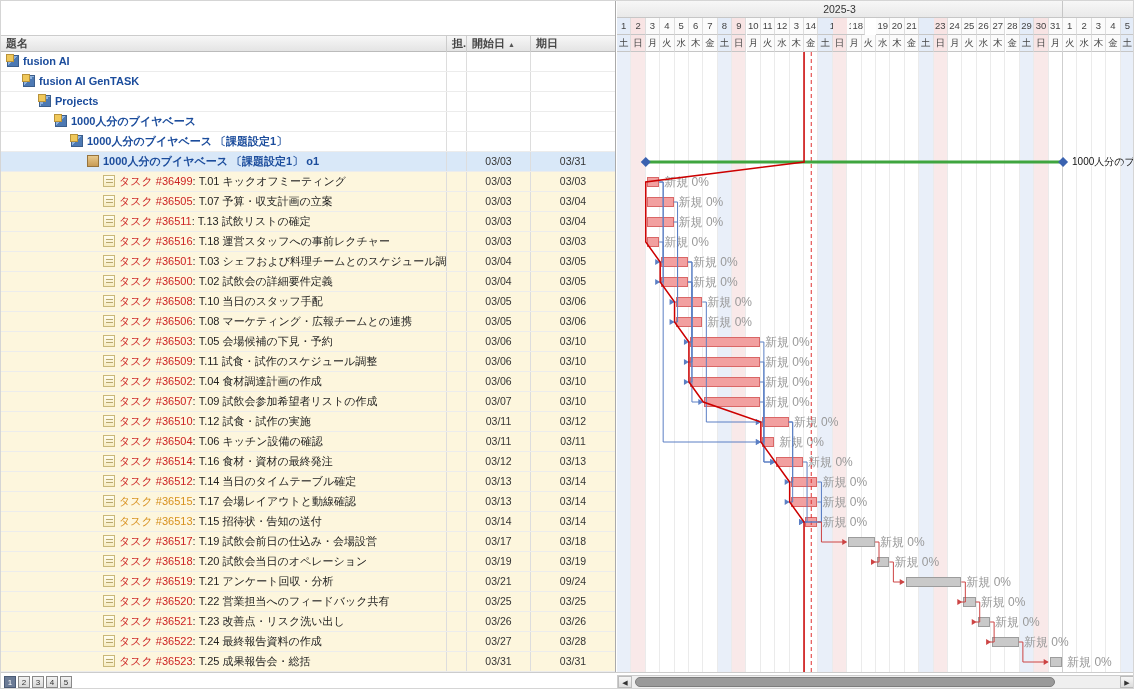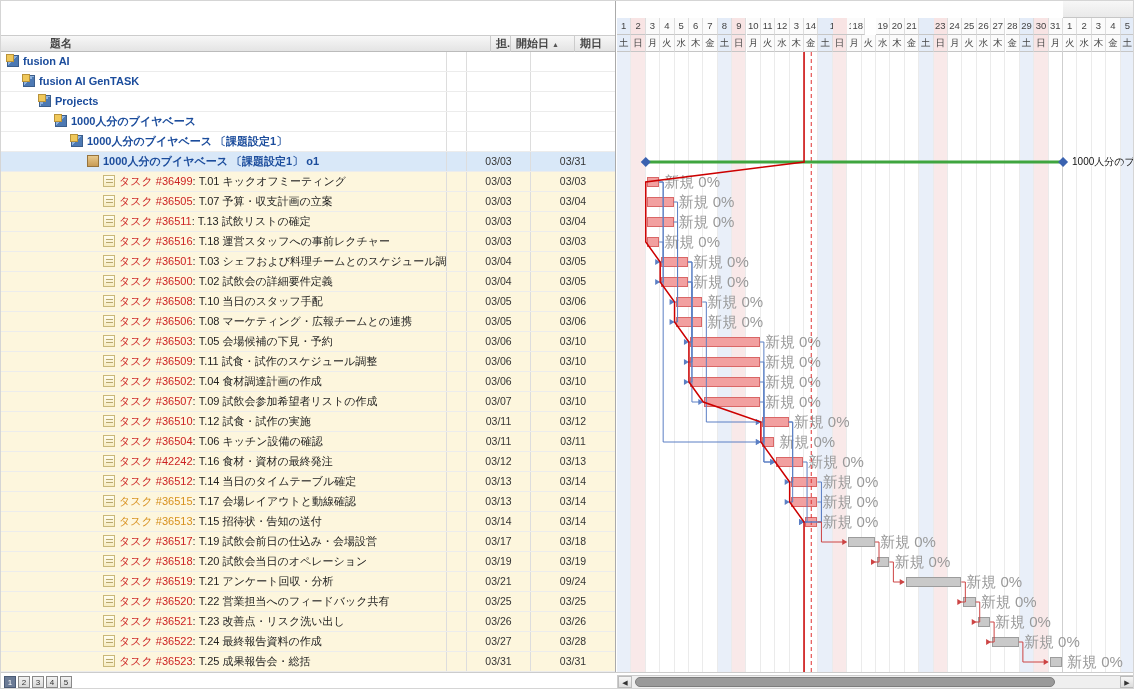--- a/index.html
+++ b/index.html
@@ -2,21 +2,21 @@
 <html><head>
 <meta charset="utf-8">
 <style>
   html,body{margin:0;padding:0;background:#fff;}
   *{box-sizing:border-box;}
   .app{position:relative;width:1134px;height:689px;font-family:"Liberation Sans","DejaVu Sans",sans-serif;font-size:11px;color:#333;background:#fff;overflow:hidden;border:1px solid #d5d5d5;}
 
   
   .left-panel{position:absolute;left:0;top:0;width:615px;height:671px;background:#fff;border-right:1px solid #aaa;overflow:hidden;}
   .lp-header{position:absolute;left:0;top:34px;height:17px;width:615px;background:linear-gradient(#f7f7f7,#e4e4e4);border-top:1px solid #ccc;border-bottom:1px solid #bbb;}
-  .lp-hcell{position:absolute;top:0;height:16px;line-height:15px;font-weight:bold;color:#444;border-right:1px solid #ccc;padding-left:5px;overflow:hidden;white-space:nowrap;cursor:pointer;margin-left:44px;}
+  .lp-hcell{position:absolute;top:0;height:16px;line-height:15px;font-weight:bold;color:#444;border-right:1px solid #ccc;padding-left:5px;overflow:hidden;white-space:nowrap;cursor:pointer;}
   .sort-arrow{font-size:7px;color:#555;margin-left:3px;}
   .lp-rows{position:absolute;left:0;top:51px;width:615px;}
   .lp-row{position:relative;width:615px;height:20px;background:#fff;border-bottom:1px solid #ececec;}
   .lp-row.version{background:#d9e8f8;}
   .lp-row.task{background:#fdf6dd;}
   .lp-cell{position:absolute;top:0;height:19px;line-height:19px;overflow:hidden;white-space:nowrap;border-right:1px solid #ddd;}
   .c-subj{left:0;width:446px;padding-left:6px;}
   .c-ass{left:446px;width:20px;}
   .c-start{left:466px;width:64px;text-align:center;font-size:10.5px;color:#333;}
   .c-due{left:530px;width:85px;text-align:center;font-size:10.5px;color:#333;}
@@ -42,21 +42,21 @@
   .g-dcell.sat{background:#e4ecf8;}
   .g-dcell.sun{background:#f8e4e4;}
   .g-body{position:absolute;left:0;top:51px;width:518px;height:620px;background:#fff;}
   .stripe{position:absolute;top:0;height:620px;border-right:1px solid #ebebeb;}
   .stripe.sat{background:#e9eff9;}
   .stripe.sun{background:#f9e9e9;}
   .stripe.mend{border-right:1px solid #cfcfcf;}
   .bar{position:absolute;height:10px;}
   .bar.late{background:#f2a0a0;border:1px solid #d96666;}
   .bar.todo{background:#c9c9c9;border:1px solid #9c9c9c;}
-  .plabel{position:absolute;height:10px;line-height:10px;font-size:15px;color:#999;white-space:nowrap;}
+  .plabel{position:absolute;height:10px;line-height:10px;font-size:12px;color:#999;white-space:nowrap;}
   .vlabel{position:absolute;height:12px;line-height:12px;font-size:10px;color:#111;white-space:nowrap;}
   .dep-svg{position:absolute;left:0;top:0;pointer-events:none;}
 
   
   .bottom-bar{position:absolute;left:0;top:671px;width:1134px;height:18px;background:#fff;border-top:1px solid #ccc;}
   .pager{position:absolute;left:3px;top:3px;display:flex;gap:2px;}
   .page-btn{width:12px;height:12px;line-height:11px;font-size:8px;text-align:center;border:1px solid #888;background:linear-gradient(#f2f2f2,#d8d8d8);color:#333;cursor:pointer;padding:0;}
   .page-btn.active{background:#6b7b96;color:#fff;border-color:#4a5a75;}
   .hscroll{position:absolute;left:616px;top:2px;width:518px;height:14px;background:#efefef;border:1px solid #ccc;}
   .hs-arrow{position:absolute;top:0;width:14px;height:12px;line-height:12px;text-align:center;font-size:7px;color:#333;background:linear-gradient(#f6f6f6,#dcdcdc);border:1px solid #bbb;cursor:pointer;}
@@ -189,21 +189,21 @@
           <div class="lp-cell c-start">03/11</div>
           <div class="lp-cell c-due">03/12</div>
         </div>
         <div class="lp-row task">
           <div class="lp-cell c-subj"><span class="indent" style="width: 96px;"></span><span class="icon task"></span><a class="issue-link" href="#">タスク #36504</a><span class="sep">: </span><span class="task-title">T.06 キッチン設備の確認</span></div>
           <div class="lp-cell c-ass"></div>
           <div class="lp-cell c-start">03/11</div>
           <div class="lp-cell c-due">03/11</div>
         </div>
         <div class="lp-row task">
-          <div class="lp-cell c-subj"><span class="indent" style="width: 96px;"></span><span class="icon task"></span><a class="issue-link" href="#">タスク #42242</a><span class="sep">: </span><span class="task-title">T.16 食材・資材の最終発注</span></div>
+          <div class="lp-cell c-subj"><span class="indent" style="width: 96px;"></span><span class="icon task"></span><a class="issue-link" href="#">タスク #36514</a><span class="sep">: </span><span class="task-title">T.16 食材・資材の最終発注</span></div>
           <div class="lp-cell c-ass"></div>
           <div class="lp-cell c-start">03/12</div>
           <div class="lp-cell c-due">03/13</div>
         </div>
         <div class="lp-row task">
           <div class="lp-cell c-subj"><span class="indent" style="width: 96px;"></span><span class="icon task"></span><a class="issue-link" href="#">タスク #36512</a><span class="sep">: </span><span class="task-title">T.14 当日のタイムテーブル確定</span></div>
           <div class="lp-cell c-ass"></div>
           <div class="lp-cell c-start">03/13</div>
           <div class="lp-cell c-due">03/14</div>
         </div>
@@ -259,20 +259,21 @@
           <div class="lp-cell c-subj"><span class="indent" style="width: 96px;"></span><span class="icon task"></span><a class="issue-link" href="#">タスク #36523</a><span class="sep">: </span><span class="task-title">T.25 成果報告会・総括</span></div>
           <div class="lp-cell c-ass"></div>
           <div class="lp-cell c-start">03/31</div>
           <div class="lp-cell c-due">03/31</div>
         </div>
       </div>
   </div>
 
   <div class="gantt">
     <div class="g-mrow">
+      <div class="g-mcell" id="month-cell" style="left: 0px; width: 446.056px;">2025-3</div>
       <div class="g-mcell" id="month-cell-next" style="left: 446.056px; width: 71.9444px;"></div>
     </div>
     <div class="g-dayrow" id="g-days" style="top:17px;">
         <div class="g-dcell sat" style="left: 0px; width: 14.3889px;">1</div>
         <div class="g-dcell sun" style="left: 14.3889px; width: 14.3889px;">2</div>
         <div class="g-dcell" style="left: 28.7778px; width: 14.3889px;">3</div>
         <div class="g-dcell" style="left: 43.1667px; width: 14.3889px;">4</div>
         <div class="g-dcell" style="left: 57.5556px; width: 14.3889px;">5</div>
         <div class="g-dcell" style="left: 71.9444px; width: 14.3889px;">6</div>
         <div class="g-dcell" style="left: 86.3333px; width: 14.3889px;">7</div>

